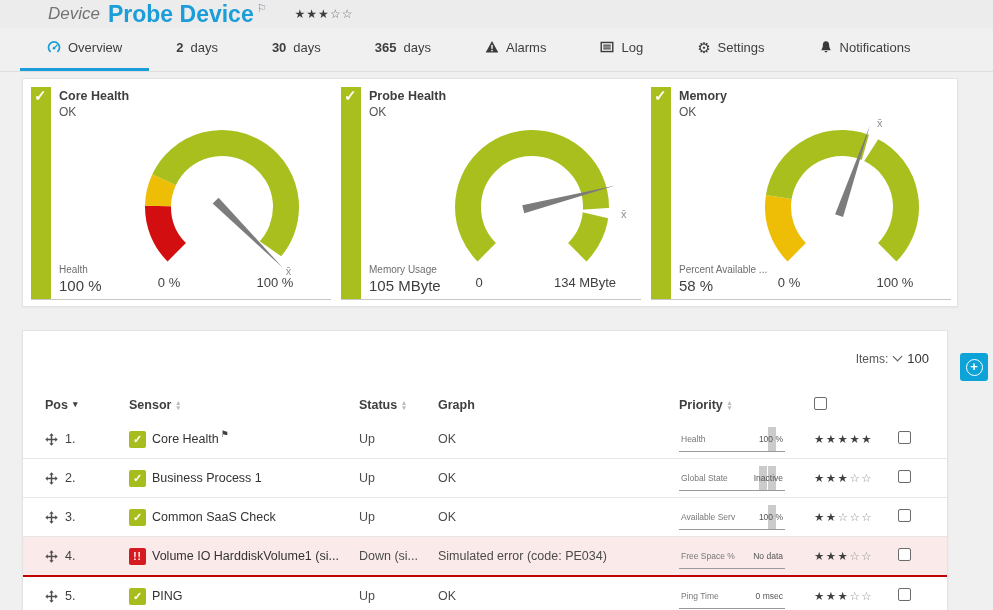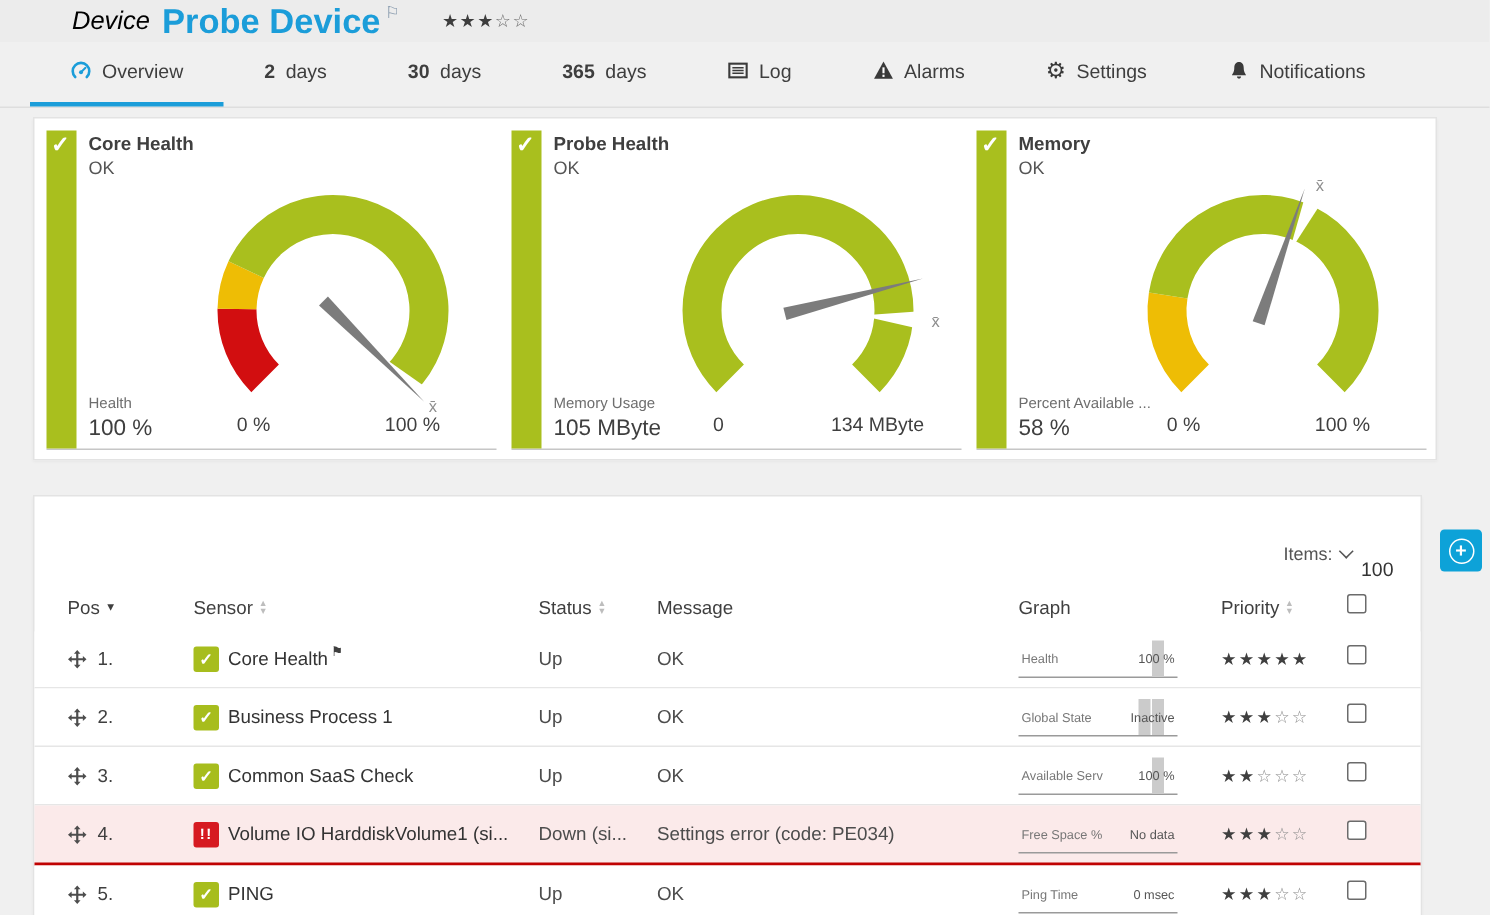--- a/index.html
+++ b/index.html
@@ -4,21 +4,21 @@
 <style>
   html,body{margin:0;padding:0;}
   body{
     width:993px;height:610px;position:relative;overflow:hidden;
     background:#f0f0f0;font-family:"Liberation Sans",sans-serif;
     -webkit-font-smoothing:antialiased;
   }
   
   .titlebar{position:absolute;top:0;left:0;width:100%;height:28px;background:#ececec;
     display:flex;align-items:center;padding-left:48px;box-sizing:border-box;}
-  .kicker{font-style:italic;font-size:17px;color:#000000;margin-right:8px;}
+  .kicker{font-style:italic;font-size:17px;color:#737373;margin-right:8px;}
   .ptitle{font-weight:bold;font-size:23px;color:#1b9dd9;}
   .tflag{font-size:11px;color:#7f93a8;position:relative;top:-6px;margin-left:3px;cursor:pointer;}
   .stars{margin-left:28px;font-size:12px;letter-spacing:1px;cursor:pointer;}
   .stars .f{color:#3d3d3d;} .stars .e{color:#6e6e6e;}
   
   .tabwrap{position:absolute;top:40px;left:0;width:1060px;height:31px;border-bottom:1px solid #dedede;}
   .tabs{display:flex;height:31px;margin-left:20px;}
   .tab{display:flex;gap:7px;padding:0 27px;font-size:13px;color:#3e3e3e;
     border-bottom:3px solid transparent;box-sizing:border-box;cursor:pointer;white-space:nowrap;}
   .tab.active{border-bottom-color:#1b9dd9;}
@@ -36,26 +36,26 @@
   .gtitle .gstatus{font-size:12px;color:#555;margin-top:2px;}
   .gauge-svg{position:absolute;right:-6px;top:24px;}
   .reading{position:absolute;left:28px;bottom:5px;}
   .reading .rlabel{font-size:10px;color:#6e6e6e;}
   .reading .rvalue{font-size:15px;color:#3f3f3f;margin-top:2px;}
   
   .tcard{position:absolute;left:22px;top:330px;width:926px;height:300px;background:#fff;
     border:1px solid #e3e3e3;box-sizing:border-box;box-shadow:0 1px 2px rgba(0,0,0,.05);}
   .items-ctl{position:absolute;top:20px;right:18px;display:flex;align-items:center;gap:6px;
     font-size:12px;color:#555;cursor:pointer;}
-  .items-ctl .num{font-size:13px;color:#333;margin-top:21px;}
+  .items-ctl .num{font-size:13px;color:#333;}
   .chev{width:6px;height:6px;border-left:1.5px solid #555;border-bottom:1.5px solid #555;
     transform:rotate(-45deg);position:relative;top:-2px;}
   .grid{display:grid;grid-template-columns:22px 84px 230px 79px 241px 135px 84px 40px;align-items:center;}
   .thead{position:absolute;top:58px;left:0;right:0;height:31px;border-bottom:1px solid #d6d6d6;}
-  .th{font-size:12.5px;font-weight:normal;color:#3f3f3f;display:flex;align-items:center;gap:5px;cursor:pointer;}
+  .th{font-size:12.5px;font-weight:bold;color:#3f3f3f;display:flex;align-items:center;gap:5px;cursor:pointer;}
   .sortboth{display:inline-flex;flex-direction:column;font-size:7px;line-height:5px;color:#bdbdbd;}
   .sortdesc{font-size:9px;color:#3f3f3f;line-height:1;}
   .tbody{position:absolute;top:89px;left:0;right:0;}
   .trow{height:38px;border-bottom:1px solid #e6e6e6;background:#fff;}
   .trow.alert{background:#fbeaea;border-bottom:2px solid #c00202;}
   .c-pos{display:flex;align-items:center;gap:7px;font-size:12.5px;color:#3f3f3f;}
   .move{display:flex;cursor:move;}
   .c-sensor{display:flex;align-items:center;}
   .sicon{width:17px;height:17px;border-radius:2px;display:flex;align-items:center;justify-content:center;
     color:#fff;font-size:11px;font-weight:bold;flex:none;margin-right:6px;}
@@ -117,40 +117,40 @@
 
   <div class="tab">
 
     <b class="tnum">365</b>
     <span class="tlabel">days</span>
   </div>
 
   <div class="tab">
     <span class="ticon">
           <svg width="14" height="14" viewBox="0 0 16 16">
+            <path d="M8 1.2 L15.2 14.2 H0.8 Z" fill="#3a3a3a"></path>
+            <rect x="7.2" y="5.6" width="1.6" height="4.5" fill="#fff"></rect>
+            <rect x="7.2" y="11.2" width="1.6" height="1.7" fill="#fff"></rect>
+          </svg>
+        </span>
+
+    <span class="tlabel">Alarms</span>
+  </div>
+
+  <div class="tab">
+    <span class="ticon">
+          <svg width="14" height="14" viewBox="0 0 16 16">
             <rect x="1.4" y="2.8" width="13.2" height="10.4" fill="none" stroke="#3a3a3a" stroke-width="1.6"></rect>
             <line x1="3.7" y1="5.9" x2="12.3" y2="5.9" stroke="#3a3a3a" stroke-width="1.3"></line>
             <line x1="3.7" y1="8" x2="12.3" y2="8" stroke="#3a3a3a" stroke-width="1.3"></line>
             <line x1="3.7" y1="10.1" x2="12.3" y2="10.1" stroke="#3a3a3a" stroke-width="1.3"></line>
           </svg>
         </span>
 
     <span class="tlabel">Log</span>
-  </div>
-
-  <div class="tab">
-    <span class="ticon">
-          <svg width="14" height="14" viewBox="0 0 16 16">
-            <path d="M8 1.2 L15.2 14.2 H0.8 Z" fill="#3a3a3a"></path>
-            <rect x="7.2" y="5.6" width="1.6" height="4.5" fill="#fff"></rect>
-            <rect x="7.2" y="11.2" width="1.6" height="1.7" fill="#fff"></rect>
-          </svg>
-        </span>
-
-    <span class="tlabel">Alarms</span>
   </div>
 
   <div class="tab">
     <span class="glyph">⚙</span>
 
     <span class="tlabel">Settings</span>
   </div>
 
   <div class="tab">
     <span class="ticon">
@@ -256,23 +256,20 @@
         </span>
       </span>
       <span class="th">
         <span>Status</span>
         <span class="sortboth">
           <span>▴</span>
           <span>▾</span>
         </span>
       </span>
       <span class="th">
-        <span>Message</span>
-      </span>
-      <span class="th">
         <span>Graph</span>
       </span>
       <span class="th">
         <span>Priority</span>
         <span class="sortboth">
           <span>▴</span>
           <span>▾</span>
         </span>
       </span>
       <span><input type="checkbox" class="cb" style=""></span>
@@ -378,21 +375,21 @@
             </svg>
           </span>
       <span class="posn">4.</span>
     </span>
     <span class="c-sensor">
       <span class="sicon error">!!</span>
       <span class="sname">Volume IO HarddiskVolume1 (si...</span>
 
     </span>
     <span class="c-status">Down (si...</span>
-    <span class="c-message">Settings error (code: PE034)</span>
+    <span class="c-message">Simulated error (code: PE034)</span>
     <span class="c-graph">
       <span class="mini">
         <span class="bars"></span>
         <span class="glabel">Free Space %</span>
         <span class="gvalue">No data</span>
       </span>
     </span>
     <span class="c-priority"><span class="f">★★★</span><span class="e">☆☆</span></span>
     <span class="c-check"><input type="checkbox" class="cb" style=""></span>
   </div>

